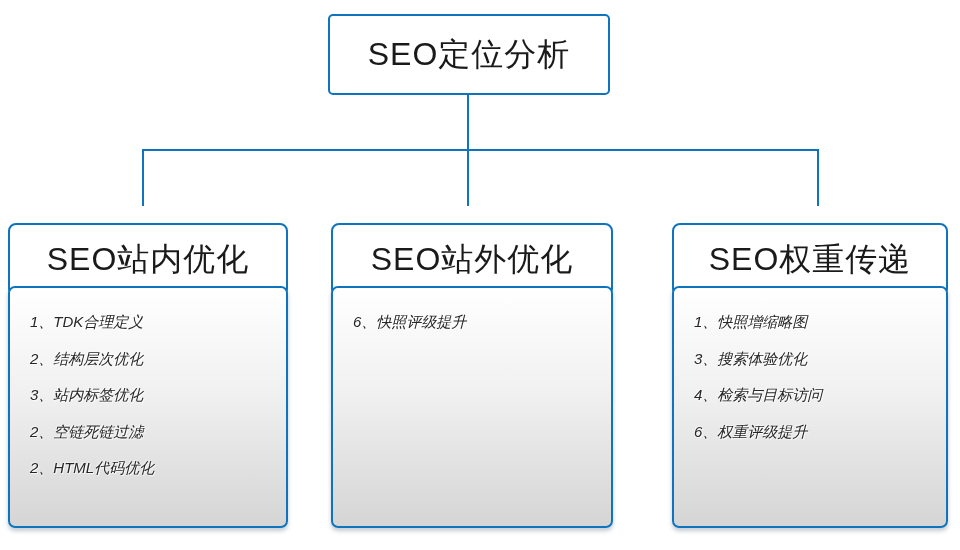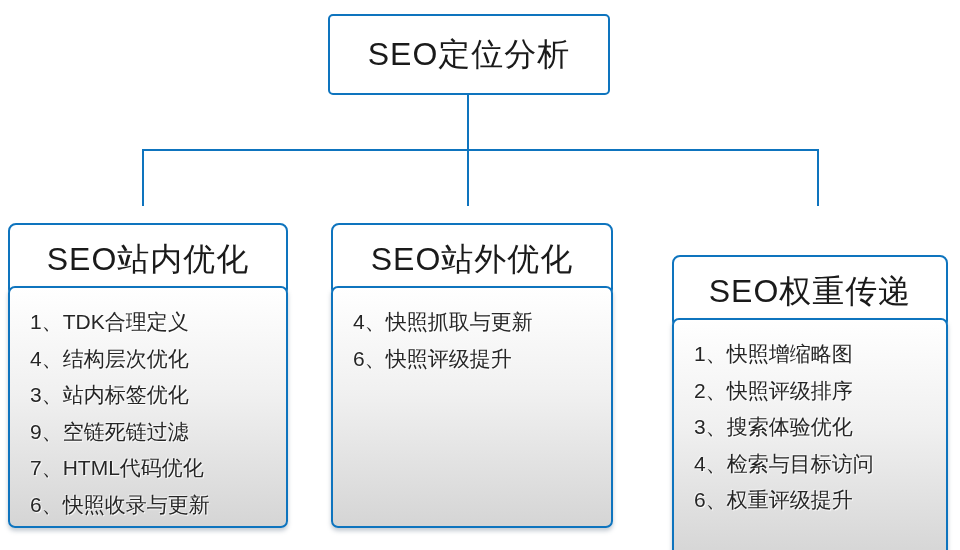--- a/index.html
+++ b/index.html
@@ -70,31 +70,32 @@
     border-radius: 7px;
     background: linear-gradient(180deg, #ffffff 0%, #f0f0f0 45%, #d5d5d5 100%);
     box-shadow: 0 3px 4px rgba(90,110,130,0.35);
     padding: 16px 10px 0 20px;
     overflow: hidden;
   }
   .col-list ul {
     list-style: none;
   }
   .col-list li {
-    font-size: 21px;
+    font-size: 15px;
     line-height: 36.5px;
     color: #262626;
     white-space: nowrap;
     text-shadow: 1px 1px 1px rgba(255,255,255,0.95), -1px -1px 1px rgba(255,255,255,0.6);
+    font-style: italic;
   }
 
   
   .col-0 .col-header, .col-0.col-list { left: 8px;  width: 280px; }
   .col-1 .col-header, .col-1.col-list { left: 331px; width: 282px; }
-  .col-2 .col-header, .col-2.col-list { left: 672px; width: 276px; margin-top: 32px; }
+  .col-2 .col-header, .col-2.col-list { left: 672px; width: 276px; }
 </style>
 </head>
 <body>
 
 <div class="stage">
 
   <div class="line v" style="left:467px; top:95px;  height:56px;"></div>
   <div class="line h" style="left:142px; top:149px; width:677px;"></div>
   <div class="line v" style="left:142px; top:150px; height:56px;"></div>
   <div class="line v" style="left:467px; top:150px; height:56px;"></div>
@@ -105,48 +106,45 @@
   </div>
 
   <div class="col-0">
     <div class="col-header">
       <span class="title">SEO站内优化</span>
     </div>
   </div>
   <div class="col-list col-0">
     <ul>
       <li>1、TDK合理定义</li>
-      <li>4、结构层次优化</li>
+      <li>2、结构层次优化</li>
       <li>3、站内标签优化</li>
-      <li>9、空链死链过滤</li>
-      <li>7、HTML代码优化</li>
-      <li>6、快照收录与更新</li>
+      <li>2、空链死链过滤</li>
+      <li>2、HTML代码优化</li>
     </ul>
   </div>
 
   <div class="col-1">
     <div class="col-header">
       <span class="title">SEO站外优化</span>
     </div>
   </div>
   <div class="col-list col-1">
     <ul>
-      <li>4、快照抓取与更新</li>
       <li>6、快照评级提升</li>
     </ul>
   </div>
 
   <div class="col-2">
     <div class="col-header">
       <span class="title">SEO权重传递</span>
     </div>
   </div>
   <div class="col-list col-2">
     <ul>
       <li>1、快照增缩略图</li>
-      <li>2、快照评级排序</li>
       <li>3、搜索体验优化</li>
       <li>4、检索与目标访问</li>
       <li>6、权重评级提升</li>
     </ul>
   </div>
 
 </div>
 
 </body></html>

